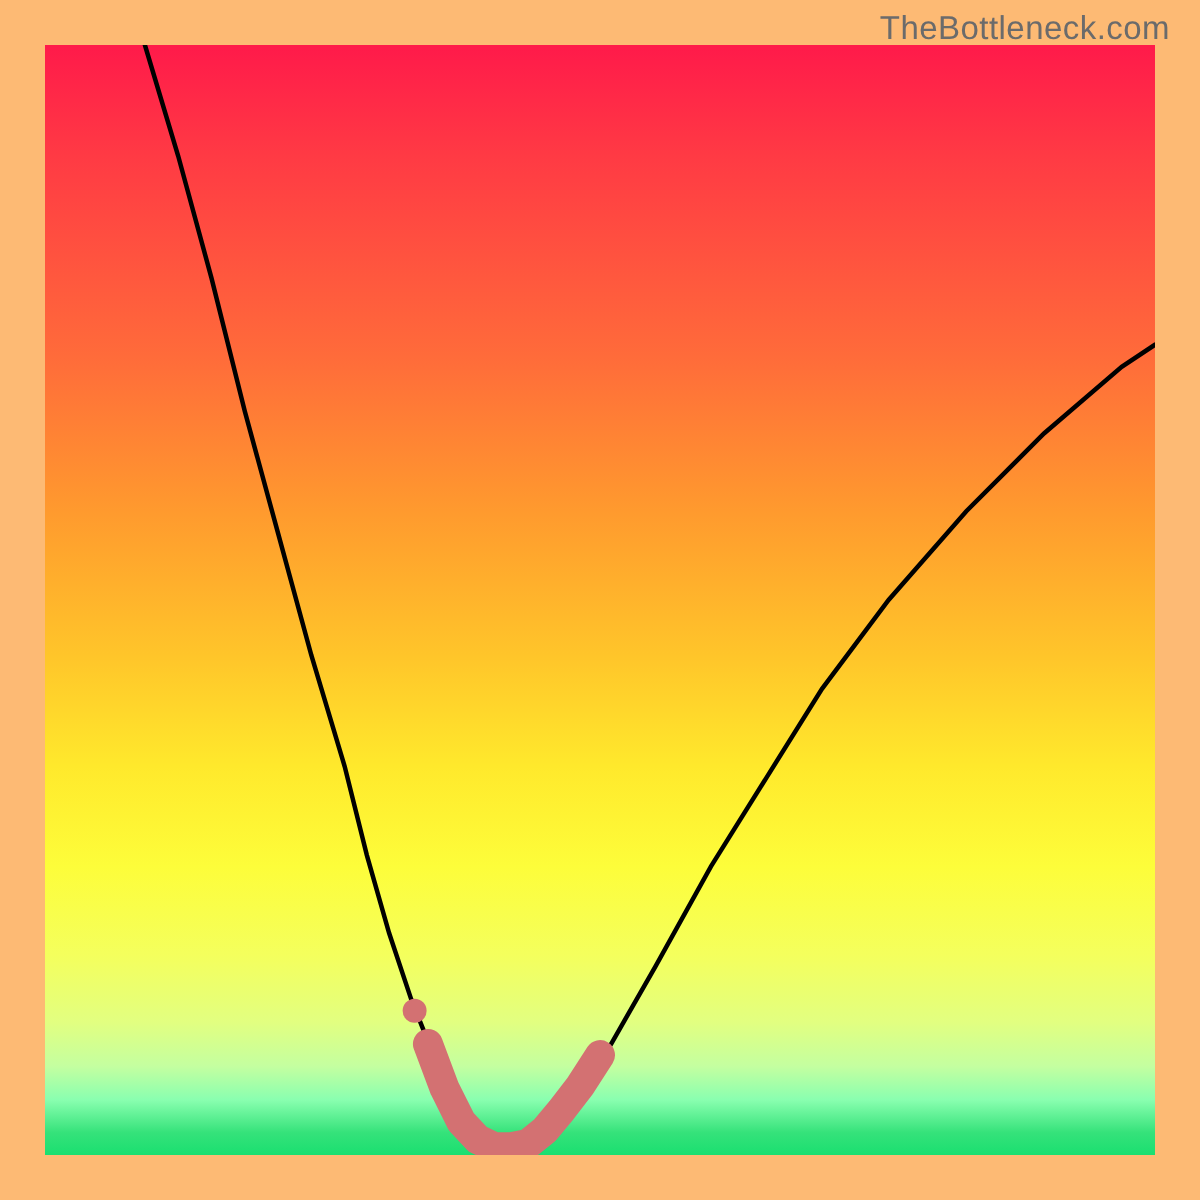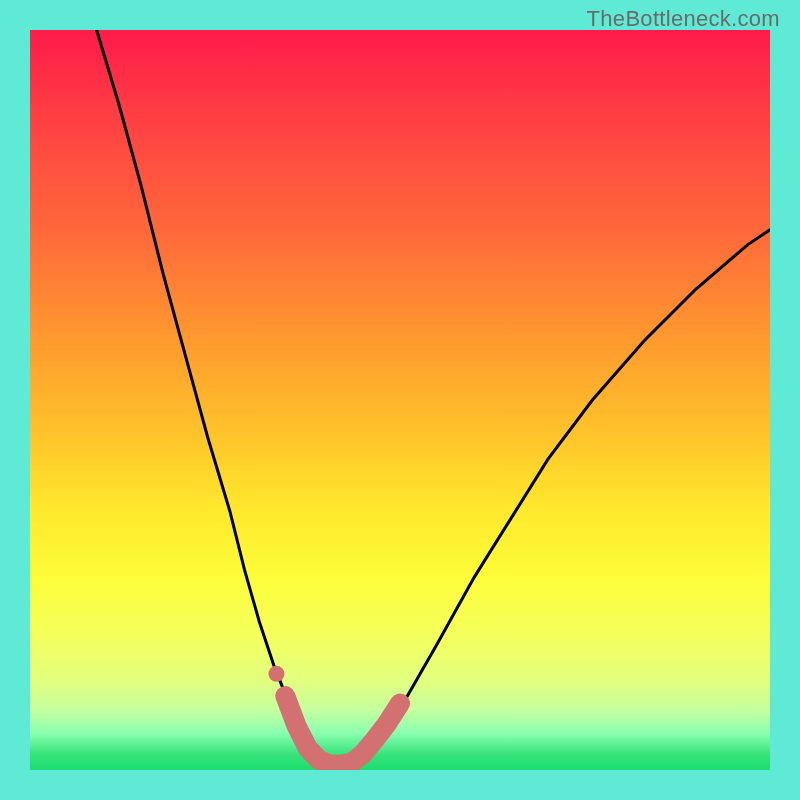--- a/index.html
+++ b/index.html
@@ -8,21 +8,21 @@
     width: 800px;
     height: 800px;
     overflow: hidden;
     background: #000;
     font-family: Arial, Helvetica, sans-serif;
   }
   .frame {
     position: absolute;
     left: 0; top: 0;
     width: 800px; height: 800px;
-    background: #5eead4;
+    background: #fdba74;
   }
   .plot-area {
     position: absolute;
     left: 30px;
     top: 30px;
     width: 740px;
     height: 740px;
     
     background: linear-gradient(
       to bottom,

